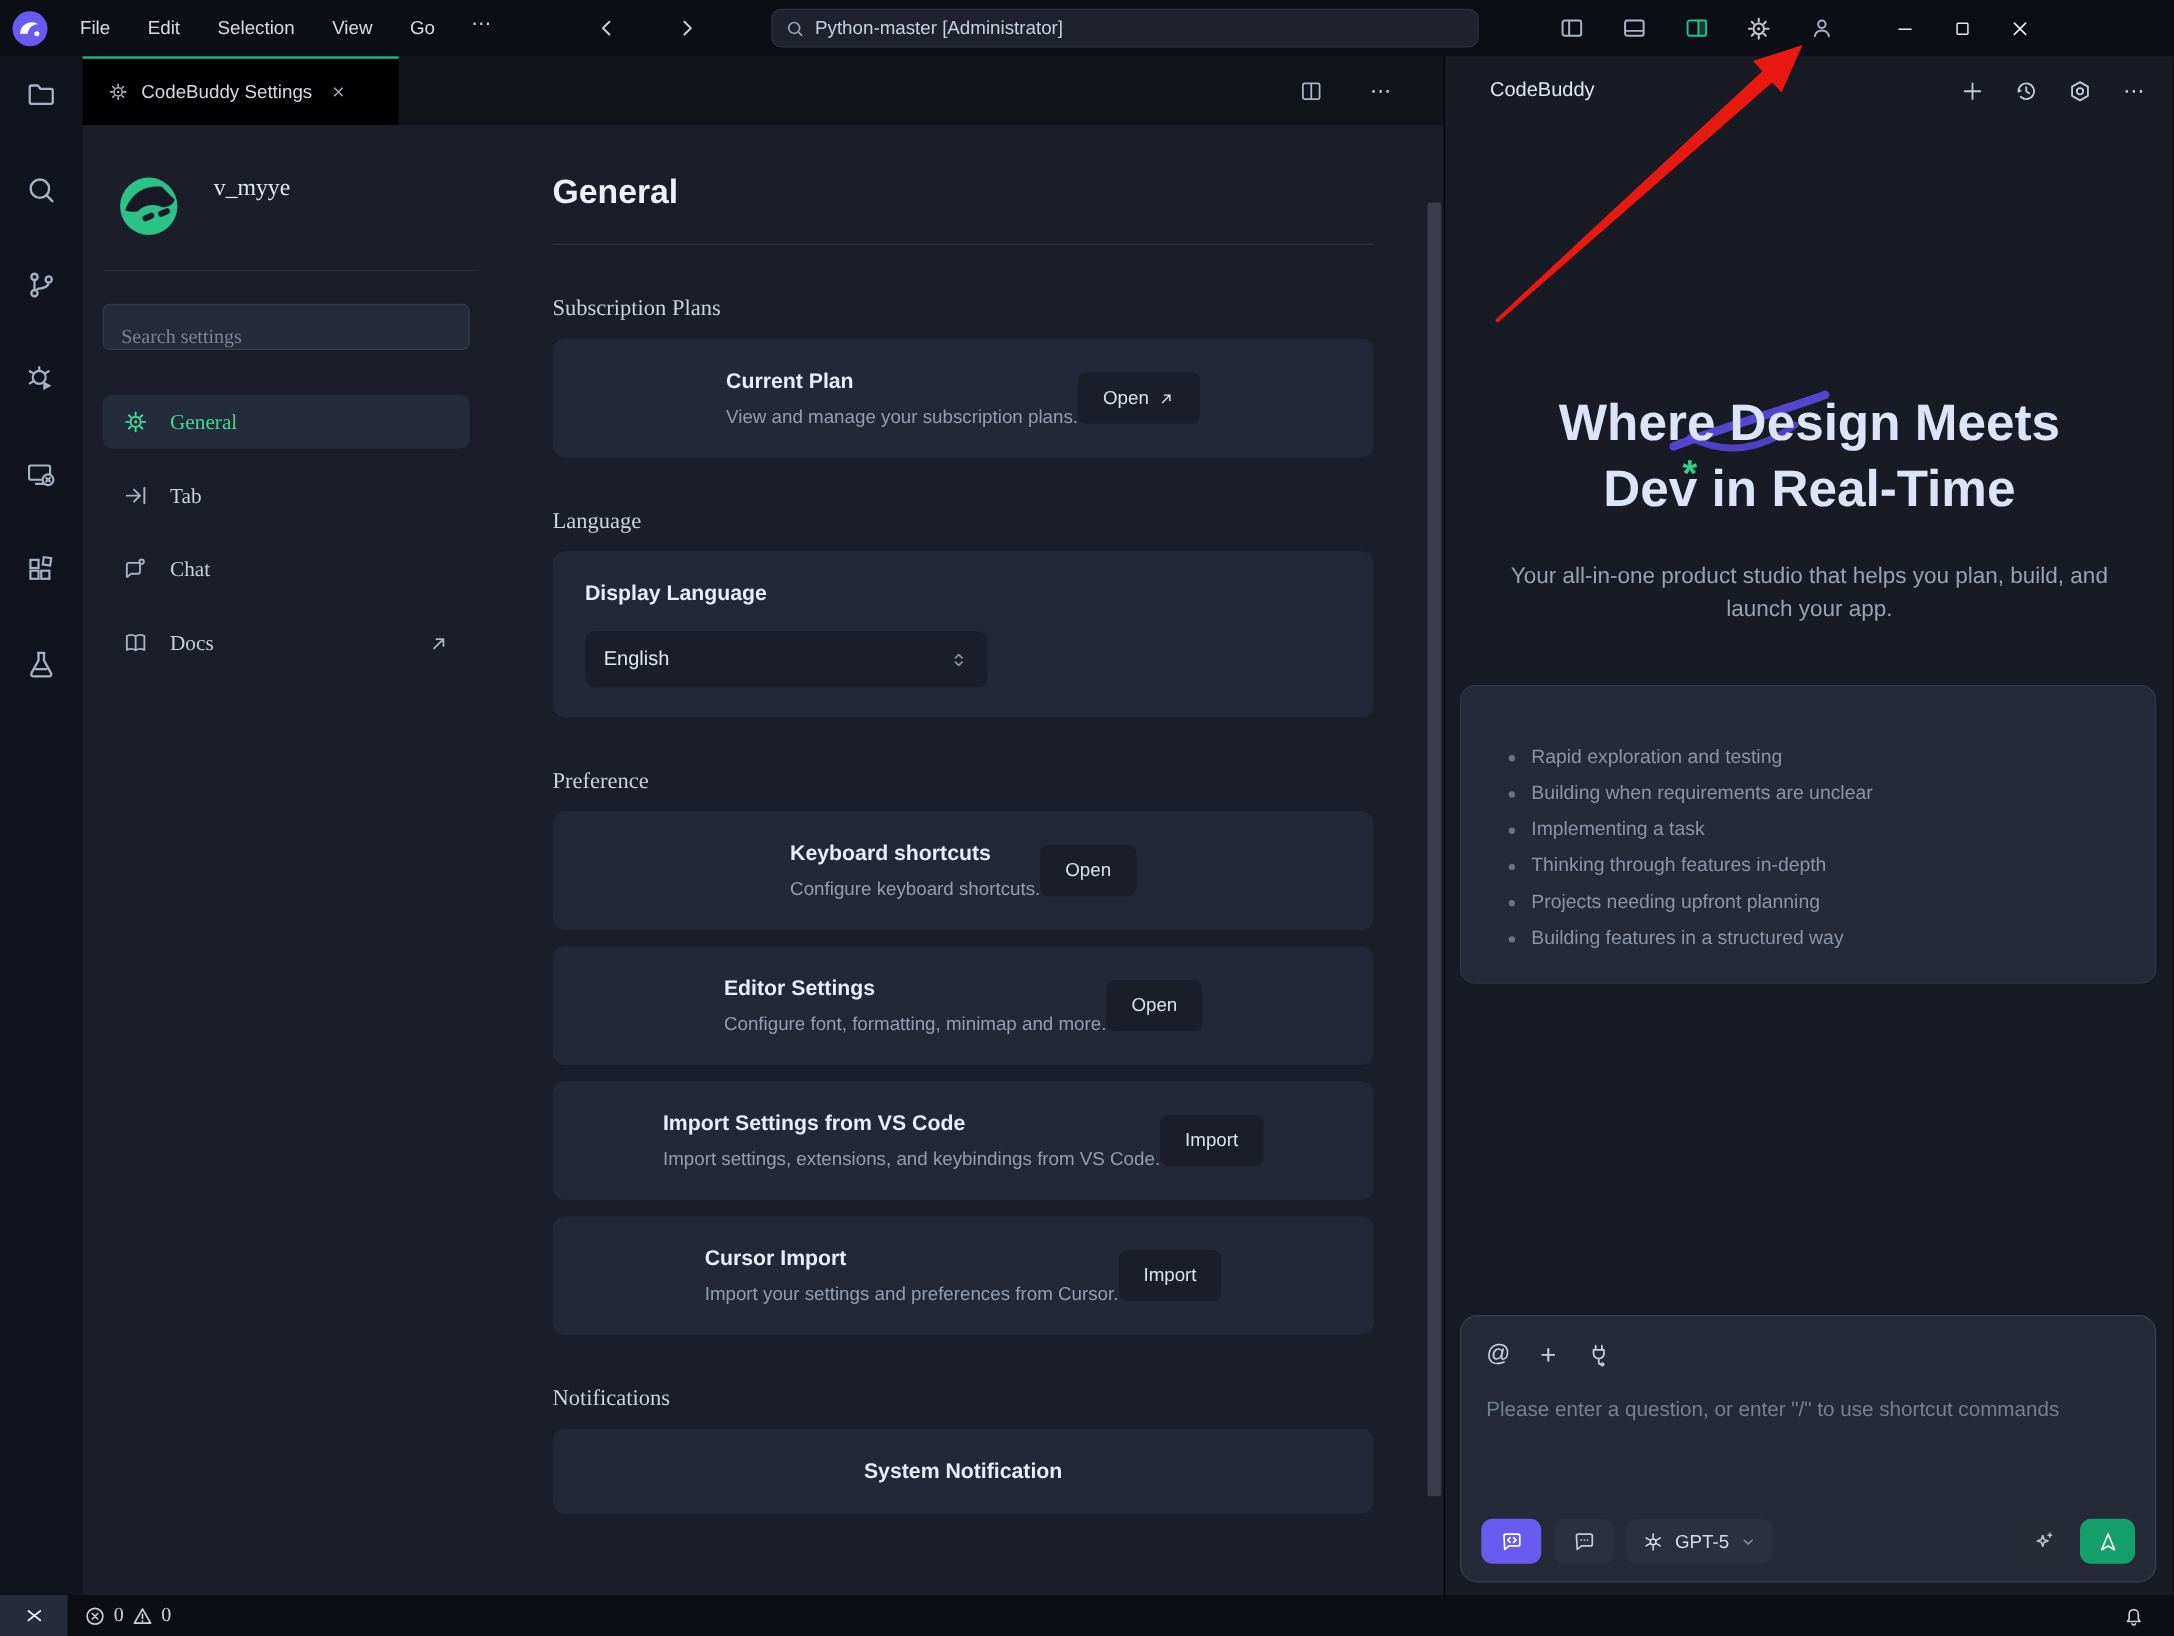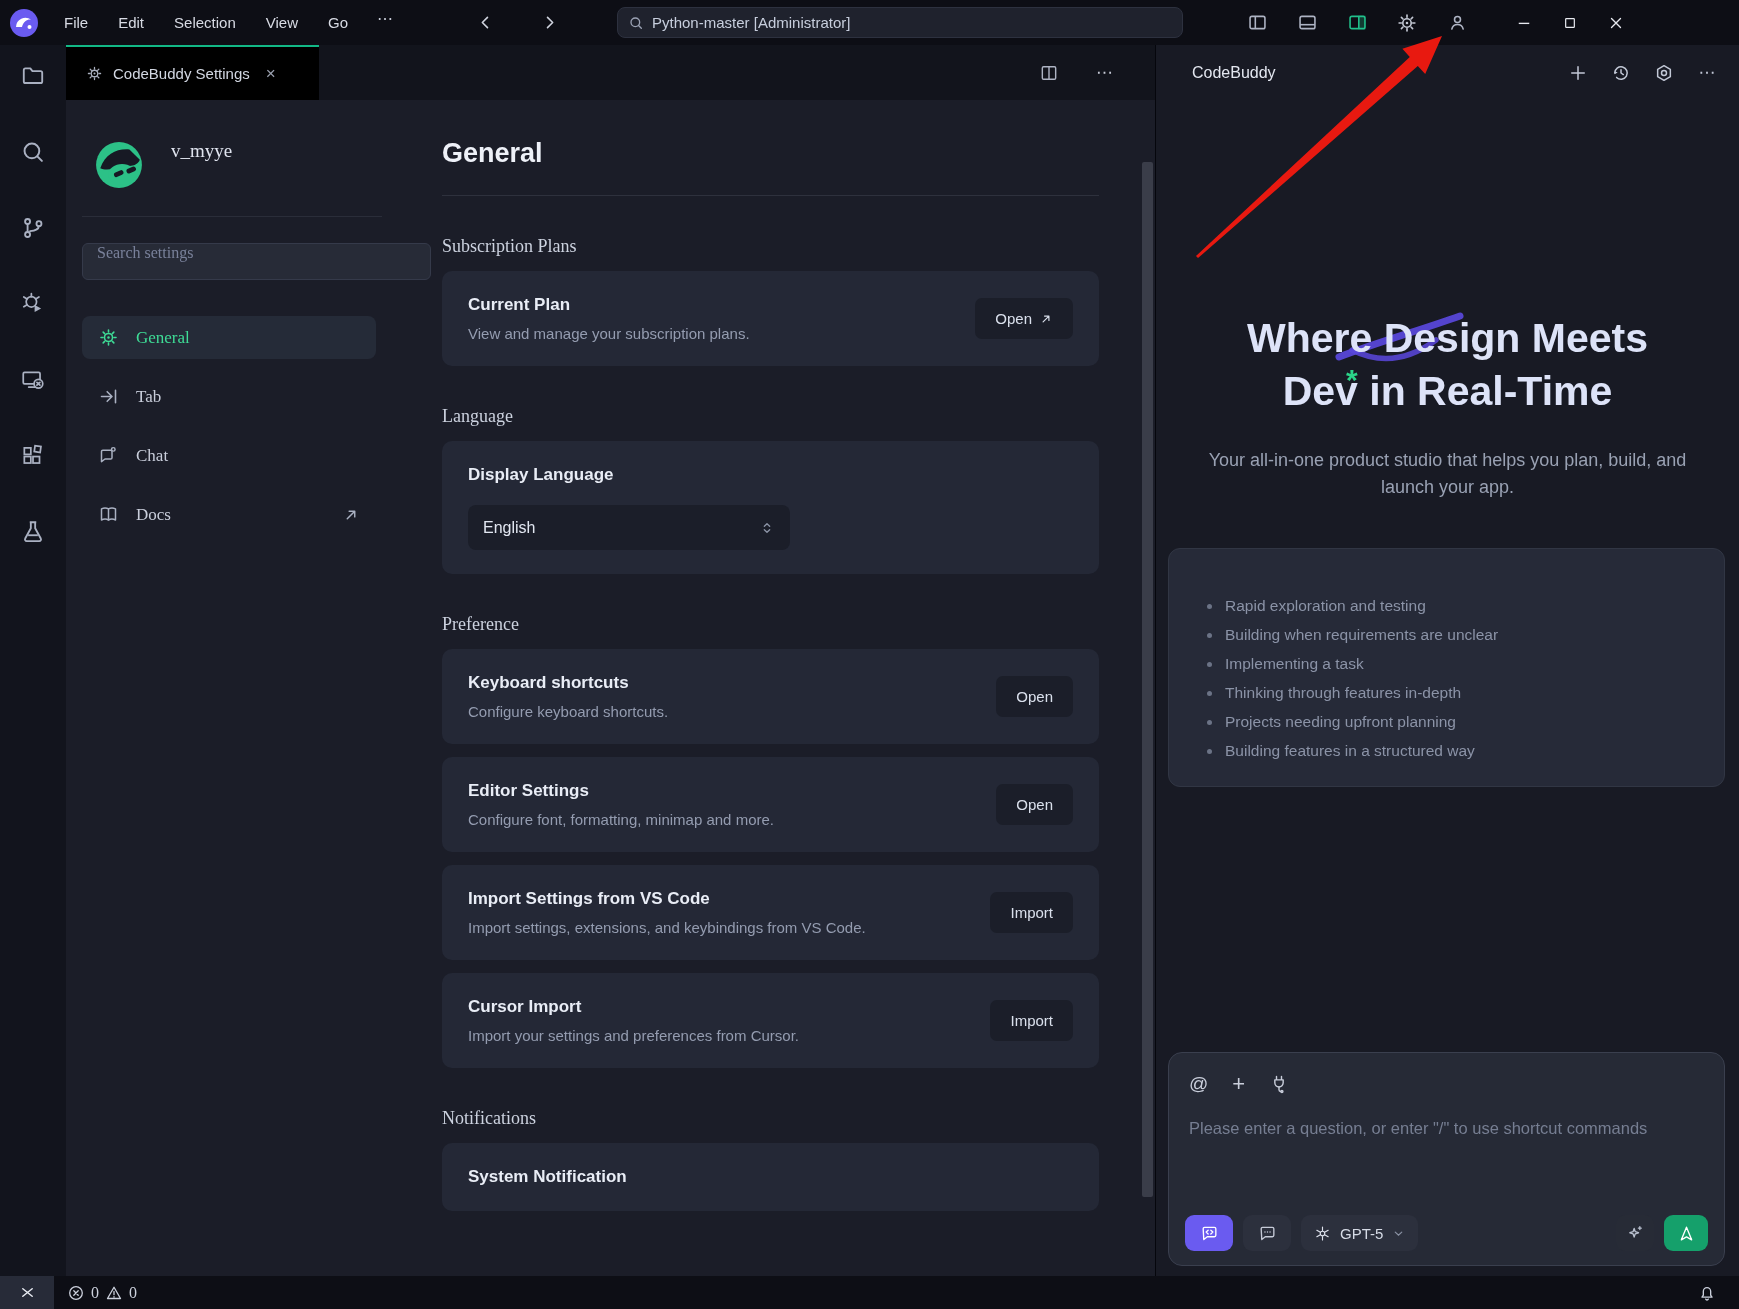--- a/index.html
+++ b/index.html
@@ -45,41 +45,41 @@
         overflow:hidden}
   .scroll-thumb{position:absolute;top:62px;right:2px;width:11px;height:88%;background:#3a3d49;
                 border-radius:2px}
 
   
   .sside{width:330px;flex:none;padding:40px 0 0 16px}
   .avatar-row{display:flex;align-items:flex-start;gap:27px;padding-left:12px}
   .avatar{width:50px;height:50px;flex:none}
   .uname{font-size:19px;color:#e0e4ef}
   .sdivider{height:1px;background:#2a2d39;margin-top:26px;width:300px}
-  .ssearch{margin-top:26px;width:349px;height:37px;background:#272b37;border:1px solid #353a4a;
-           border-radius:6px;display:flex;align-items:flex-start;padding:0 14px}
+  .ssearch{margin-top:26px;width:294px;height:37px;background:#272b37;border:1px solid #353a4a;
+           border-radius:6px;display:flex;align-items:flex-end;padding:0 14px}
   .ssearch input{width:100%;background:none;border:none;outline:none;color:#c7ccd9;font-size:16px;
                  font-family:"Liberation Serif",serif}
   .ssearch input::placeholder{color:#79819a}
   .snav{margin-top:36px;display:flex;flex-direction:column;gap:16px;width:294px}
   .snav-item{height:43px;border-radius:8px;display:flex;align-items:center;gap:17px;padding:0 16px;
              color:#c9cedb;font-size:17px;cursor:default}
   .snav-item.active{background:#252b38;color:#3edc96}
   .snav-icon{width:21px;height:21px;flex:none;color:#aab1c2}
   .snav-item.active .snav-icon{color:#3edc96}
   .snav-ext{margin-left:auto;width:18px;height:18px;color:#aab1c2}
 
   
   .smain{flex:1;min-width:0;padding:38px 56px 0 46px}
   .page-title{font-size:27px;font-weight:700;color:#eef1f8}
   .rule{height:1px;background:#2e313d;margin-top:26px}
   .sect{font-size:18px;color:#ccd2df;margin:40px 0 14px}
   .sect.first{}
   .card{background:#242836;border-radius:10px;padding:24px 26px;margin-bottom:13px;
-        display:flex;align-items:center;justify-content:space-between}
+        display:flex;align-items:center;justify-content:center}
   .card .t{font-size:17px;font-weight:700;color:#e9edf6}
   .card .d{font-size:15px;color:#949cb0;margin-top:10px}
   .btn{background:#1b1e29;border:none;border-radius:7px;padding:12px 20px;font-size:15px;
        color:#dae0ec;display:flex;align-items:center;gap:7px;font-family:inherit;cursor:default}
   .card.col{display:block}
   .select{width:322px;height:45px;background:#1b1e29;border-radius:8px;display:flex;
           align-items:center;justify-content:space-between;padding:0 15px;margin-top:20px;
           font-size:16px;color:#e2e7f1;cursor:default}
 
   

